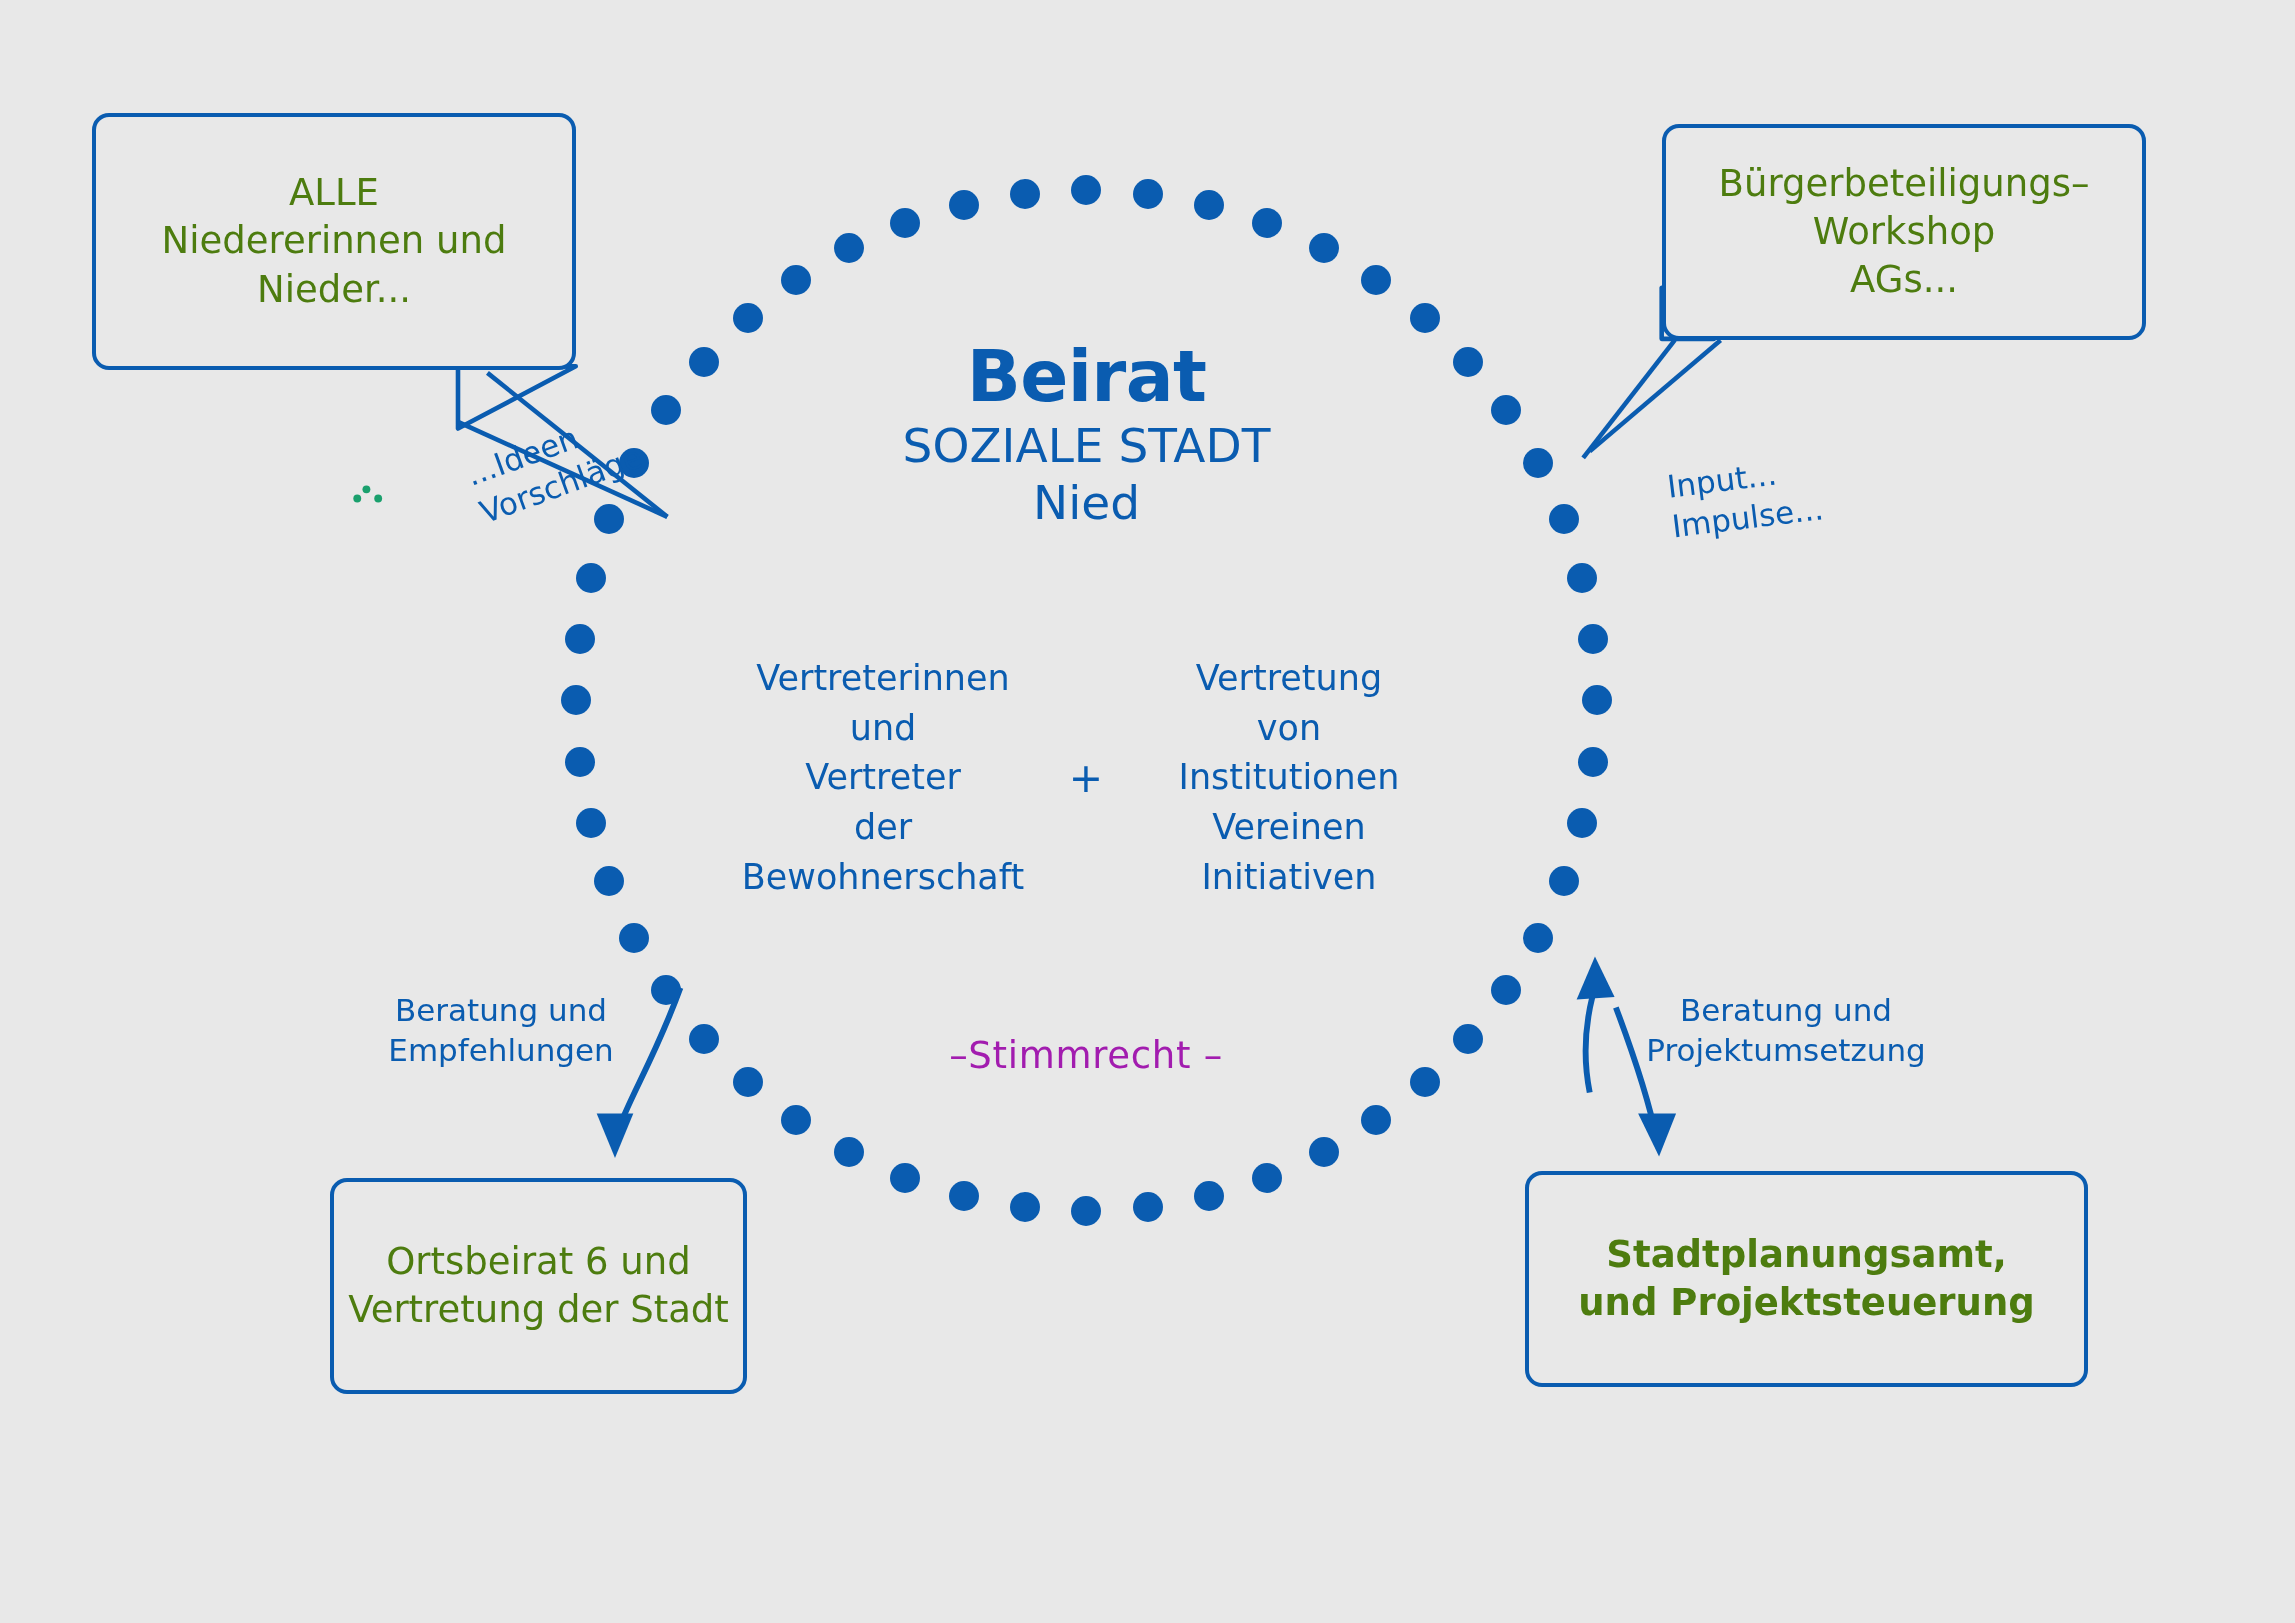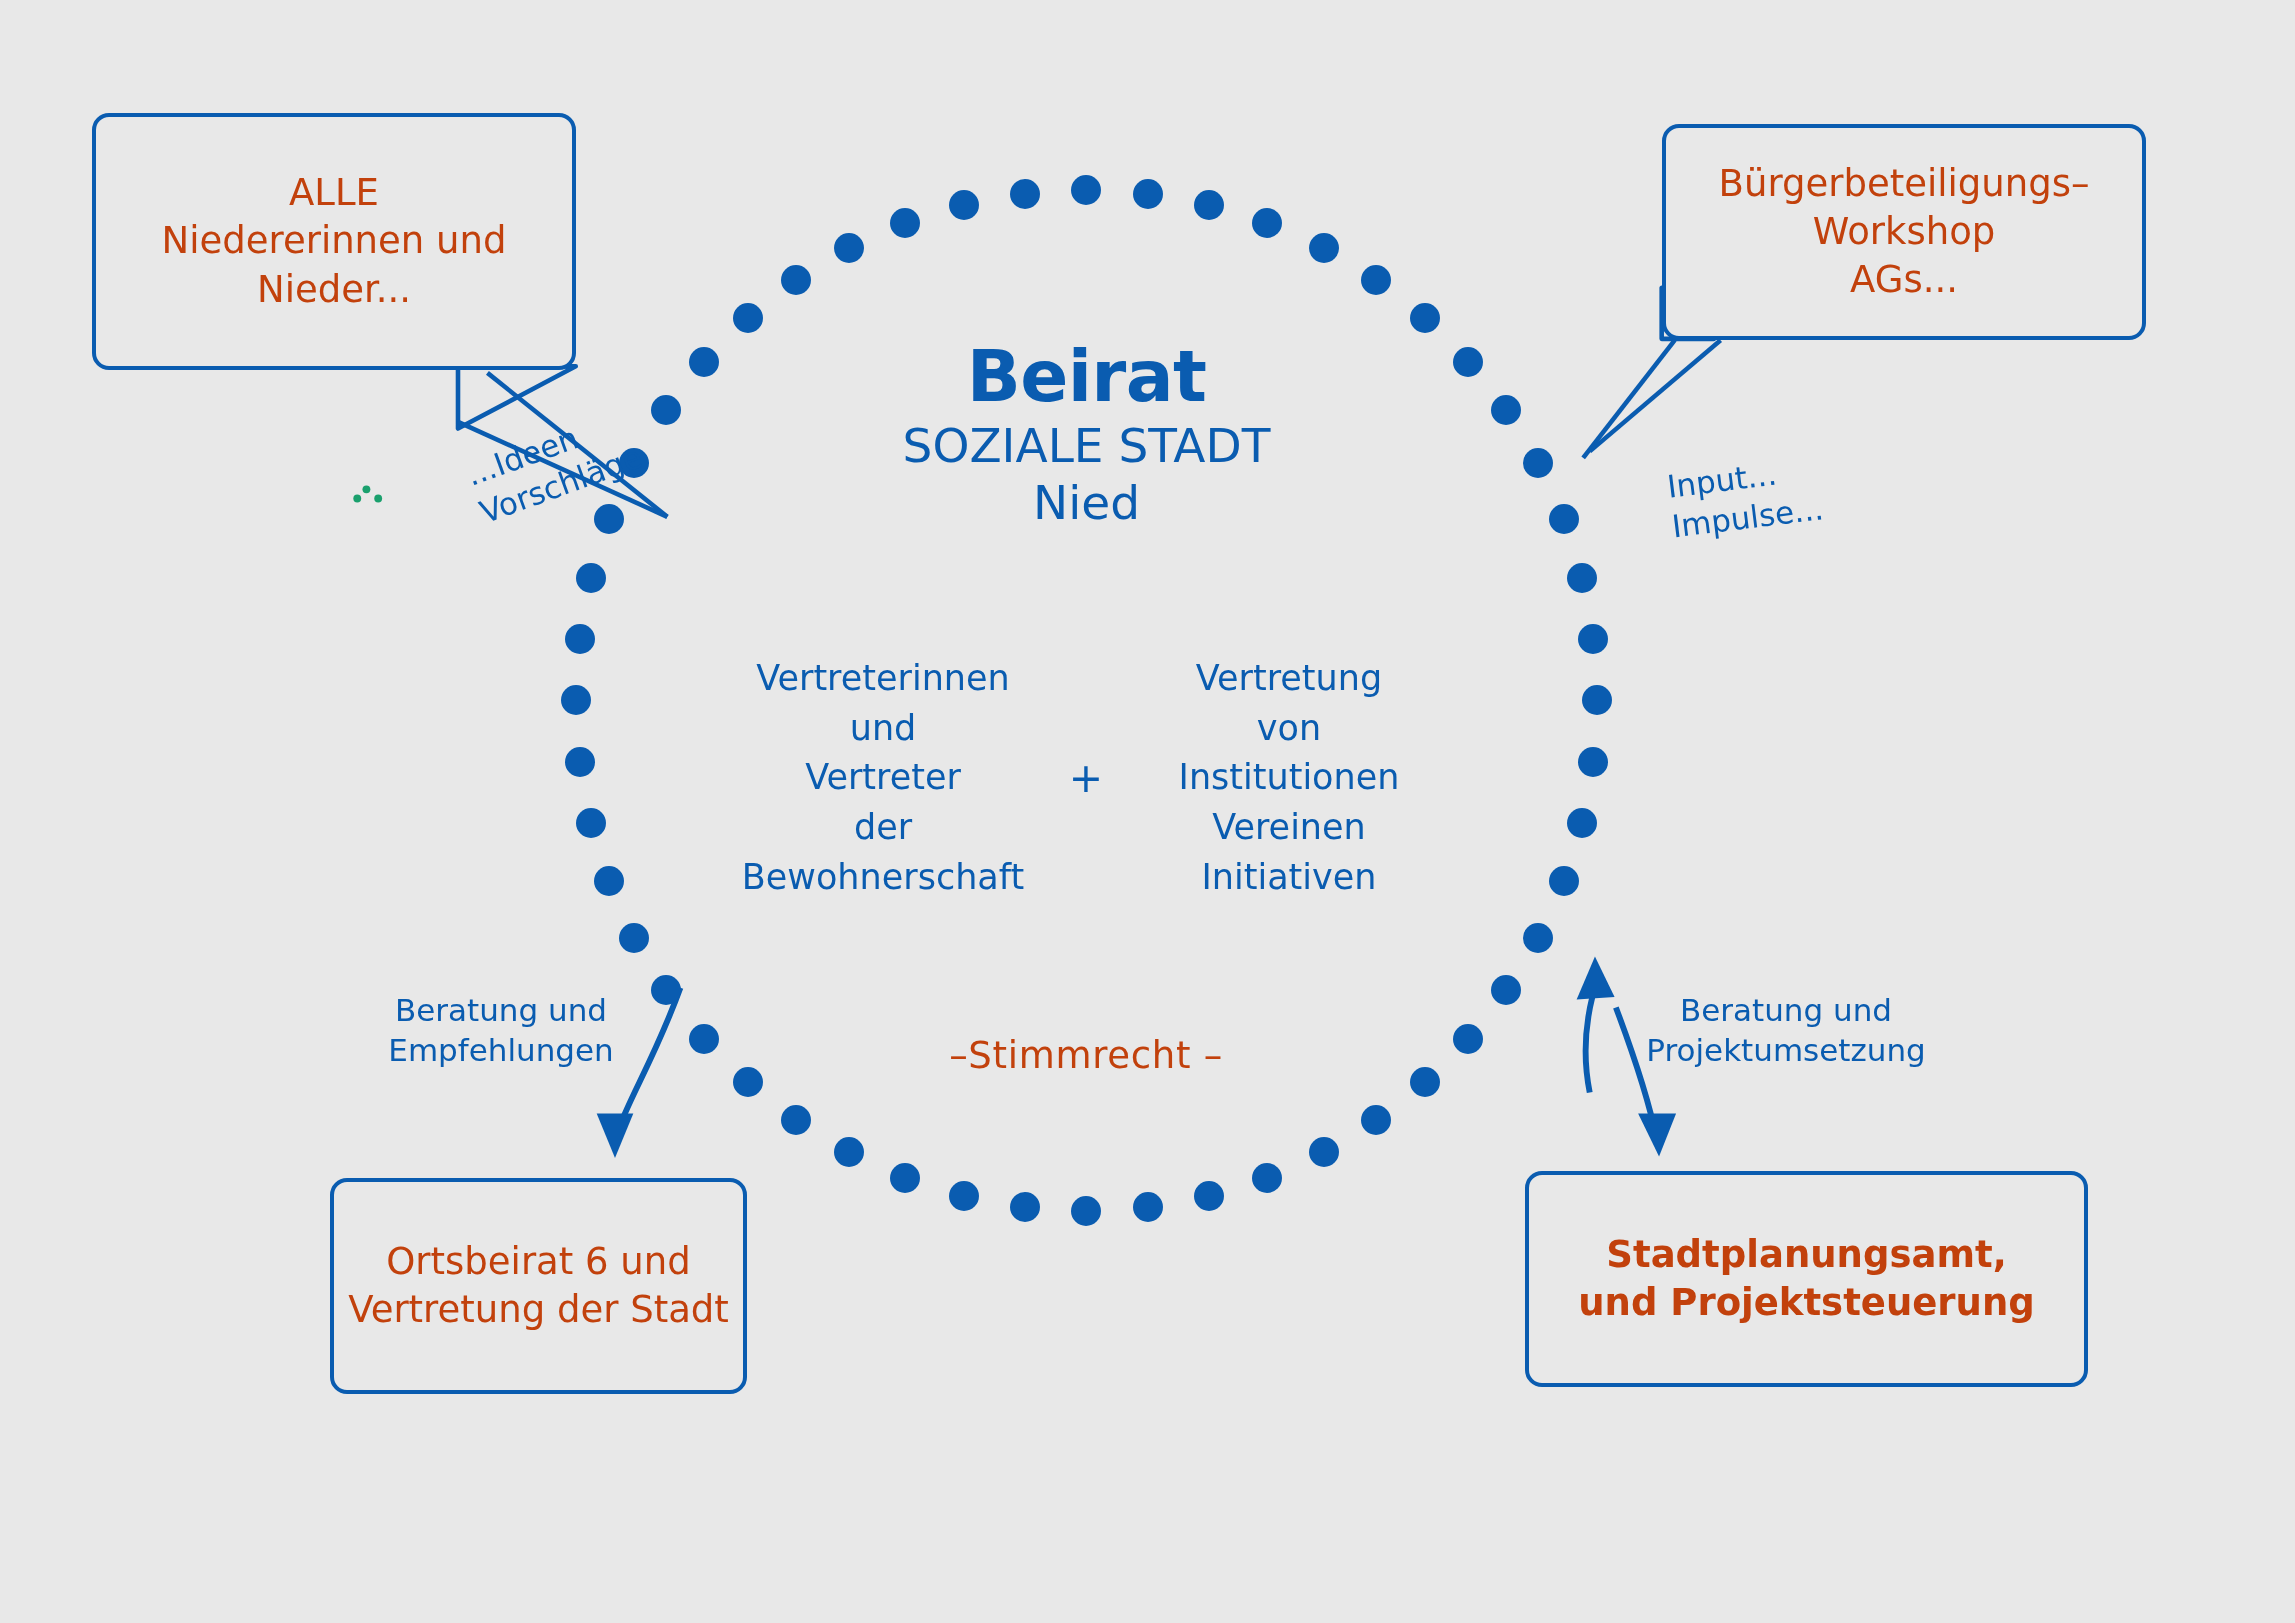--- a/index.html
+++ b/index.html
@@ -81,31 +81,31 @@
     font-size: 41px;
   }
 
   #stimmrecht {
     position: absolute;
     left: 785px;
     top: 1034px;
     width: 602px;
     text-align: center;
     font-size: 37px;
-    color: #c2410c;
+    color: #a21caf;
     letter-spacing: 0.7px;
   }
 
   
   .bubble {
     position: absolute;
     border: 4.6px solid #0a5cb0;
     border-radius: 17px;
     background: #e8e8e8;
-    color: #c2410c;
+    color: #4d7c0f;
     display: flex;
     align-items: center;
     justify-content: center;
     text-align: center;
     line-height: 1.3;
     box-sizing: border-box;
   }
   #bubble-top-left {
     left: 92px;
     top: 113px;

